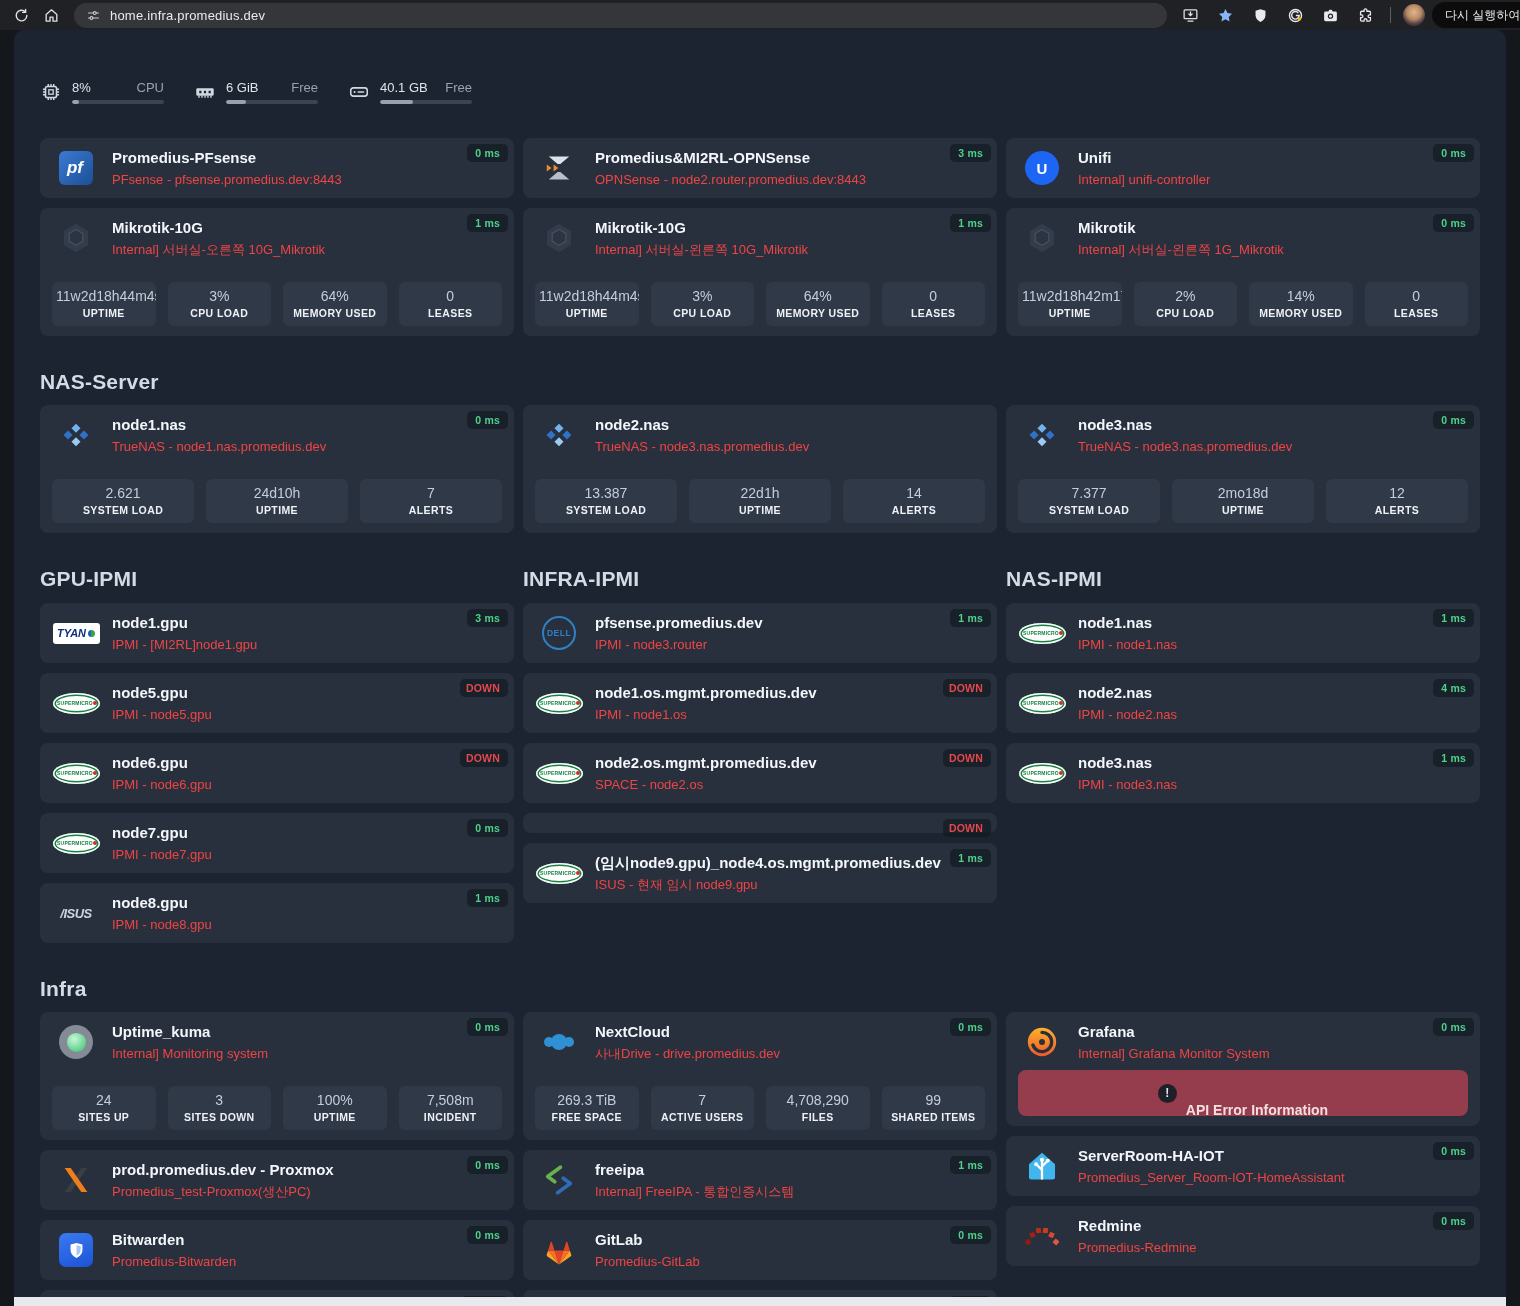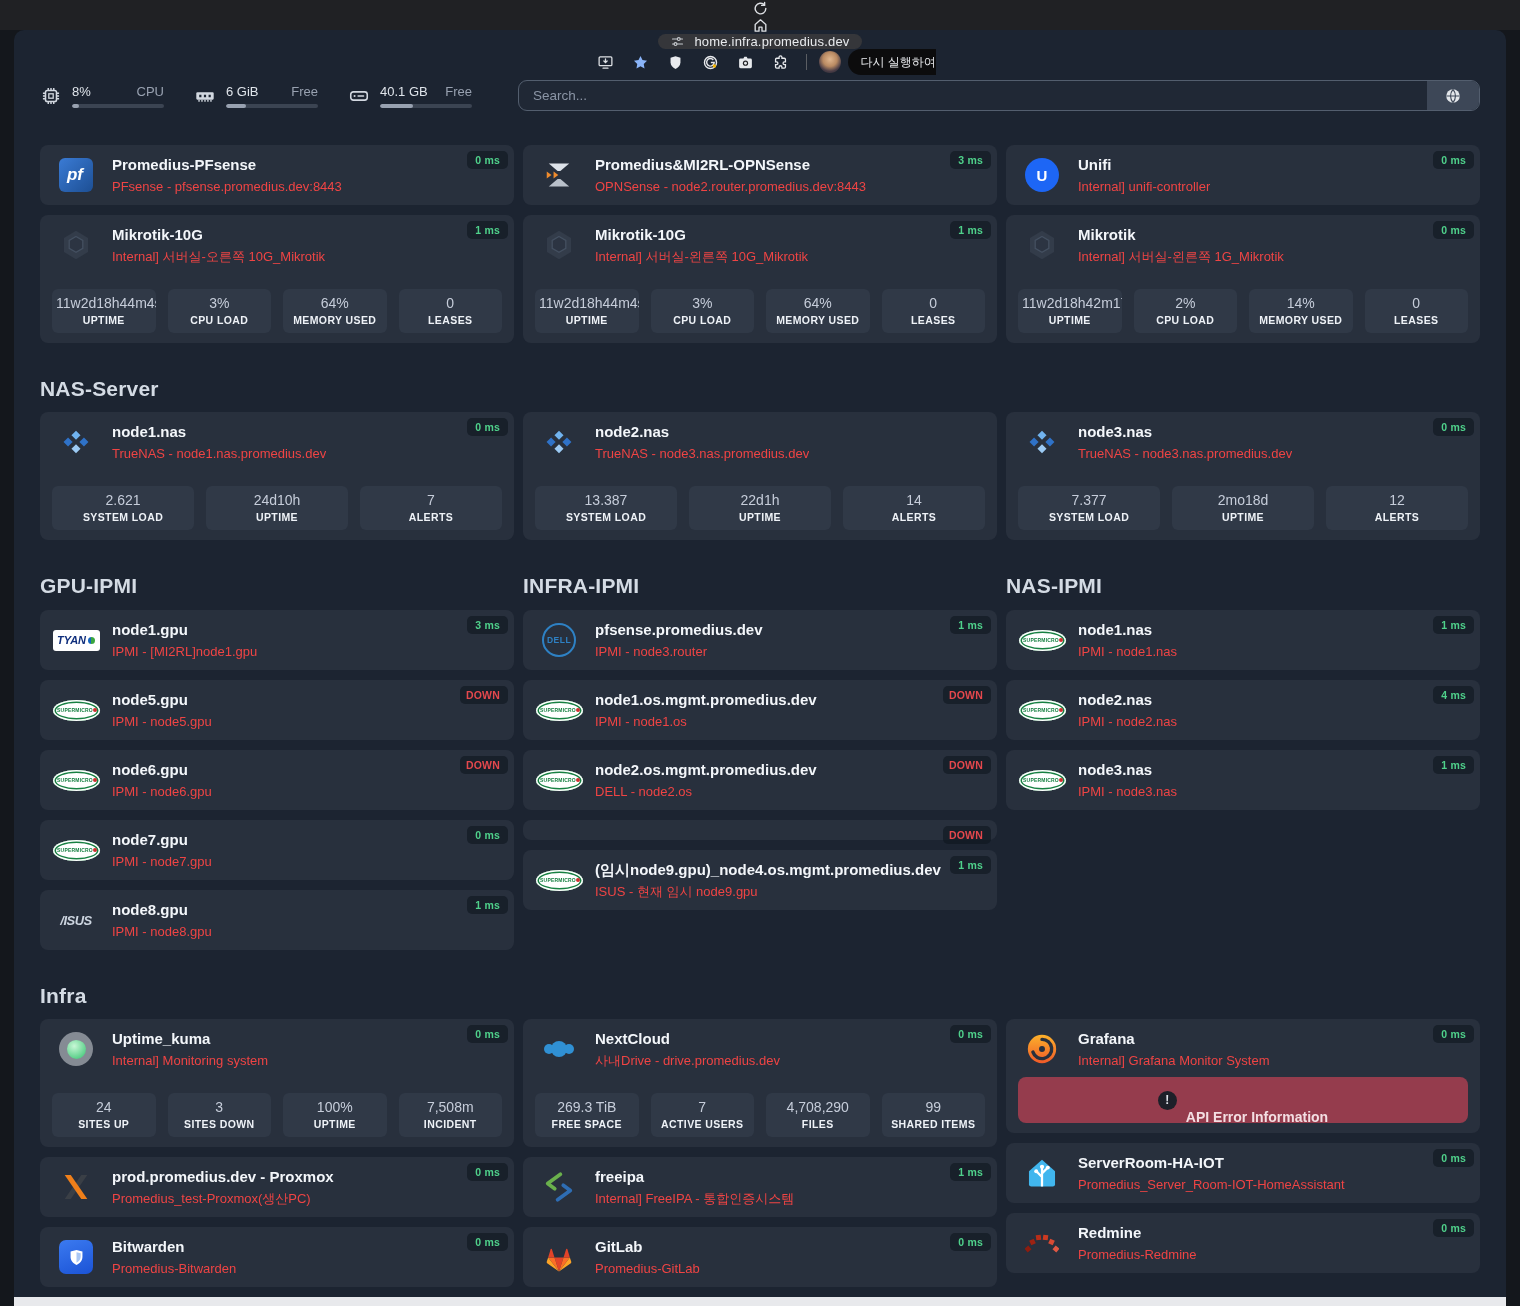--- a/index.html
+++ b/index.html
@@ -3,21 +3,21 @@
 <meta charset="utf-8">
 <style>
   * { box-sizing: border-box; }
   html,body { margin:0; padding:0; }
   body {
     width:1520px; height:1306px; overflow:hidden;
     background:#14171c;
     font-family:"Liberation Sans", sans-serif;
   }
   
-  .chrome { height:30px; background:#202124; display:flex; align-items:center; padding:0 6px; position:relative; z-index:20;flex-direction:column; }
+  .chrome { height:30px; background:#202124; display:flex; align-items:center; padding:0 6px; position:relative; z-index:20; }
   .cbtn { background:none; border:none; color:#dde0e4; width:30px; height:26px; display:flex; align-items:center; justify-content:center; padding:0; cursor:pointer; }
   .cbtn svg { width:17px; height:17px; }
   .urlbar { flex:1; height:25px; background:#35363a; border-radius:13px; display:flex; align-items:center; gap:9px; padding:0 12px; margin:0 8px; min-width:0; }
   .urlbar .tune { display:flex; color:#c6c9ce; }
   .urlbar .tune svg { width:15px; height:15px; }
   .url { font-size:13px; color:#e8eaed; letter-spacing:.2px; white-space:nowrap; overflow:hidden; }
   .chrome-right { display:flex; align-items:center; gap:5px; }
   .chrome-sep { width:1px; height:16px; background:#5b5e63; margin:0 5px; }
   .avatar { width:22px; height:22px; border-radius:50%;
     background:radial-gradient(circle at 50% 38%, #e0b68e 0%, #b98a62 40%, #4a3d47 68%, #23242a 100%);
@@ -215,31 +215,20 @@
       <div class="w-body">
         <div class="w-row">
             <span class="w-val">40.1 GB</span>
             <span class="w-lab">Free</span>
           </div>
         <div class="w-bar">
             <i style="width: 36%;"></i>
           </div>
       </div>
     </div>
-    <div class="search">
-      <input type="text" placeholder="Search..." style="">
-      <button class="search-btn">
-        <span style="display:flex">
-          <svg width="18" height="18" viewBox="0 0 24 24">
-              <circle cx="12" cy="12" r="9" fill="#e3e6ea"></circle>
-              <path d="M3.3 12h17.4M12 3.2a13.5 13.5 0 0 1 0 17.6M12 3.2a13.5 13.5 0 0 0 0 17.6" stroke="#3d4757" stroke-width="1.5" fill="none"></path>
-            </svg>
-        </span>
-      </button>
-    </div>
   </div>
 
   <div id="sections">
       <section class="sec">
         <div class="grid3">
           <div class="col">
             <div class="card">
               <div class="badge ok">0 ms</div>
               <div class="card-head">
                 <span class="icon-wrap">
@@ -596,21 +585,21 @@
               <div class="badge down">DOWN</div>
               <div class="card-head">
                 <span class="icon-wrap">
                   <span class="ic-smc">
                     <b>SUPERMICRO</b>
                     <i></i>
                   </span>
                 </span>
                 <div class="titles">
                   <div class="card-title">node2.os.mgmt.promedius.dev</div>
-                  <div class="card-sub">DELL - node2.os</div>
+                  <div class="card-sub">SPACE - node2.os</div>
                 </div>
               </div>
             </div>
             <div class="card">
               <div class="badge down">DOWN</div>
             </div>
             <div class="card">
               <div class="badge ok">1 ms</div>
               <div class="card-head">
                 <span class="icon-wrap">

